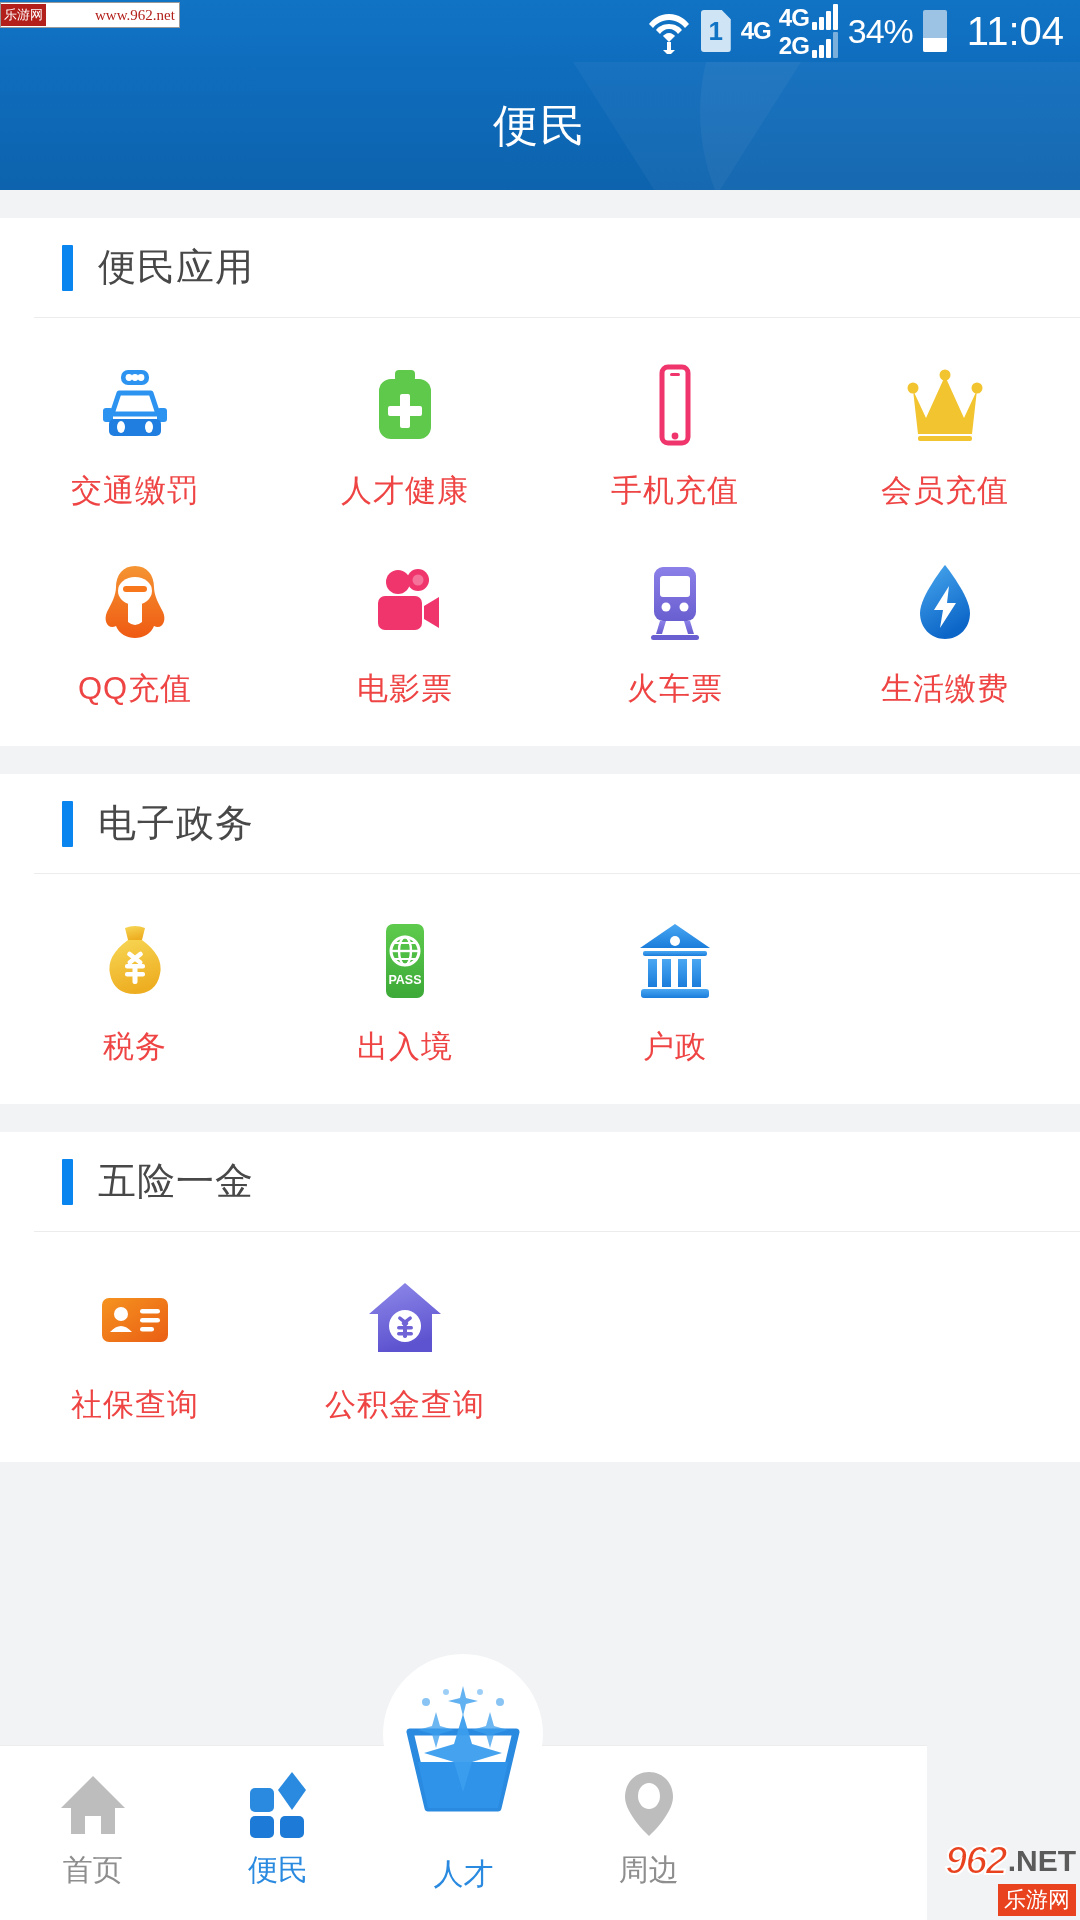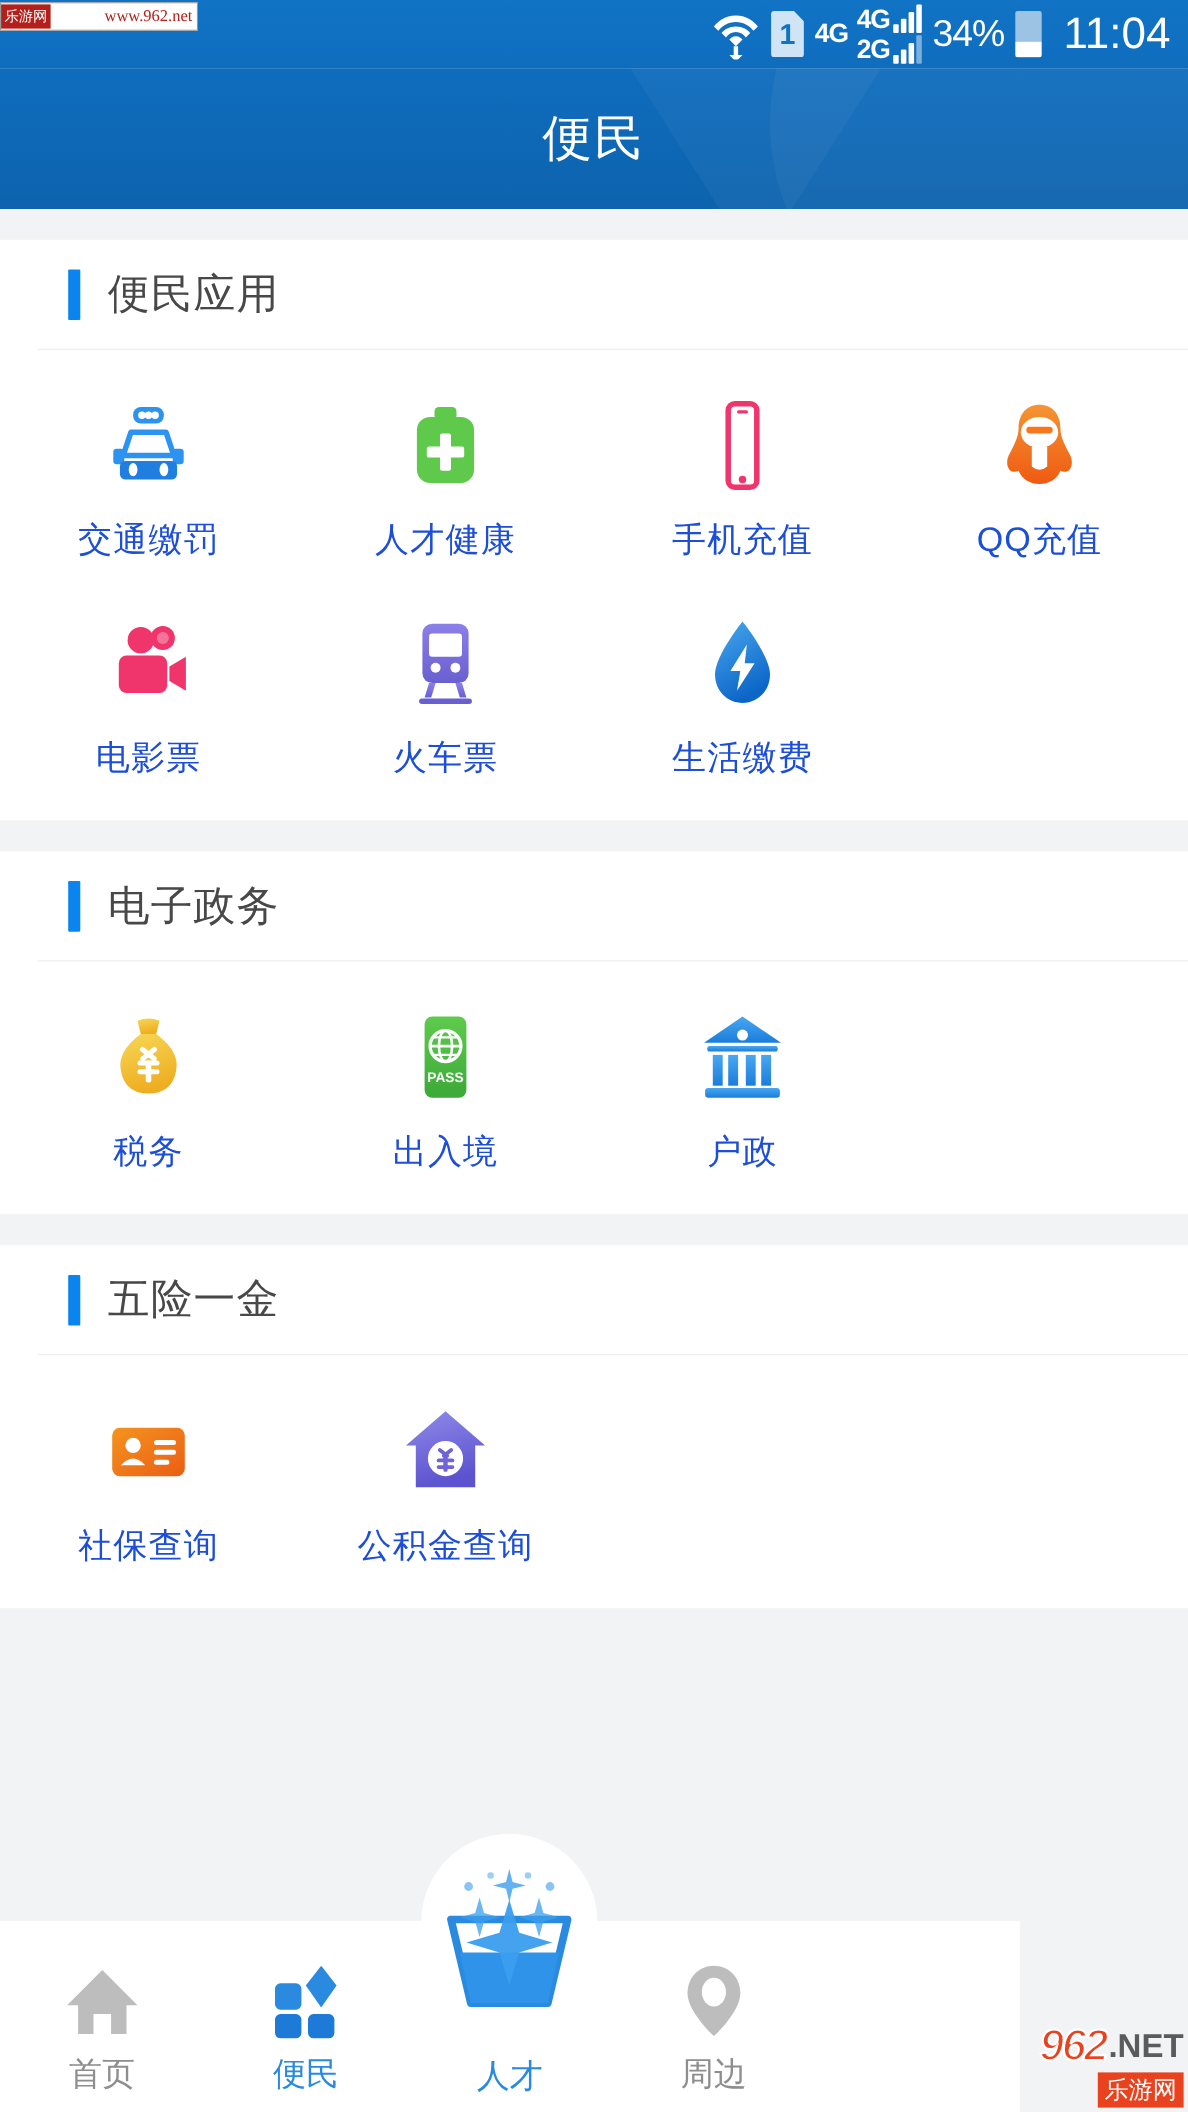--- a/index.html
+++ b/index.html
@@ -97,24 +97,24 @@
   .sec-bar{ width:11px; height:46px; background:#0a84ef; border-radius:1px; }
   .sec-title{ font-size:38px; color:#484848; margin-left:25px; letter-spacing:1px;}
 
   .grid{ display:flex; flex-wrap:wrap; padding:18px 0 14px 0; }
   .cell{
     width:25%;
     display:flex; flex-direction:column; align-items:center;
     padding:26px 0 22px 0;
   }
   .ico{ width:86px; height:86px; display:flex; align-items:center; justify-content:center; }
-  .cell-label{ margin-top:22px; font-size:31px; color:#1d4ed8; letter-spacing:1px;}
+  .cell-label{ margin-top:22px; font-size:31px; color:#ef4444; letter-spacing:1px;}
   .tabbar{
     position:absolute; left:0; bottom:0; width:927px; height:175px;
-    background:#fff; display:flex; align-items:center;
+    background:#fff; display:flex; align-items:flex-start;
     border-top:1px solid #ededed;
   }
   .tab{
     width:20%; display:flex; flex-direction:column; align-items:center;
     padding-top:22px; position:relative;
   }
   .tab-ico{ height:72px; display:flex; align-items:center; justify-content:center;}
   .tab-label{ margin-top:10px; font-size:30px; color:#8e8e8e; }
   .tab.active .tab-label{ color:#2a8ae0; }
   .tab.center{ }
@@ -245,20 +245,32 @@
       <span class="ico">
         <svg viewBox="0 0 86 86" width="86" height="86">
           <rect x="30" y="5" width="26" height="76" rx="6" fill="none" stroke="#f0356d" stroke-width="5"></rect>
           <rect x="38" y="11" width="10" height="3" rx="1.5" fill="#f0356d"></rect>
           <circle cx="43" cy="74" r="3.4" fill="#f0356d"></circle>
         </svg>
       </span>
       <span class="cell-label">手机充值</span>
     </div>
 
+    <div class="cell">
+      <span class="ico">
+        <svg viewBox="0 0 86 86" width="86" height="86">
+          <path d="M11 28 L24 56 L43 14 L62 56 L75 28 L70 72 L16 72 Z" fill="#f2c430"></path>
+          <circle cx="11" cy="26" r="5.5" fill="#f2c430"></circle>
+          <circle cx="75" cy="26" r="5.5" fill="#f2c430"></circle>
+          <circle cx="43" cy="13" r="5.5" fill="#f2c430"></circle>
+          <rect x="16" y="74" width="54" height="5" rx="2" fill="#f2c430"></rect>
+        </svg>
+      </span>
+      <span class="cell-label">会员充值</span>
+    </div>
 
     <div class="cell">
       <span class="ico">
         <svg viewBox="0 0 86 86" width="86" height="86">
           <defs>
               <linearGradient id="qqg" x1="0" y1="0" x2="0" y2="1">
             <stop offset="0" stop-color="#f59432"></stop>
                 <stop offset="1" stop-color="#ef5a12"></stop>
           </linearGradient>
             </defs>

